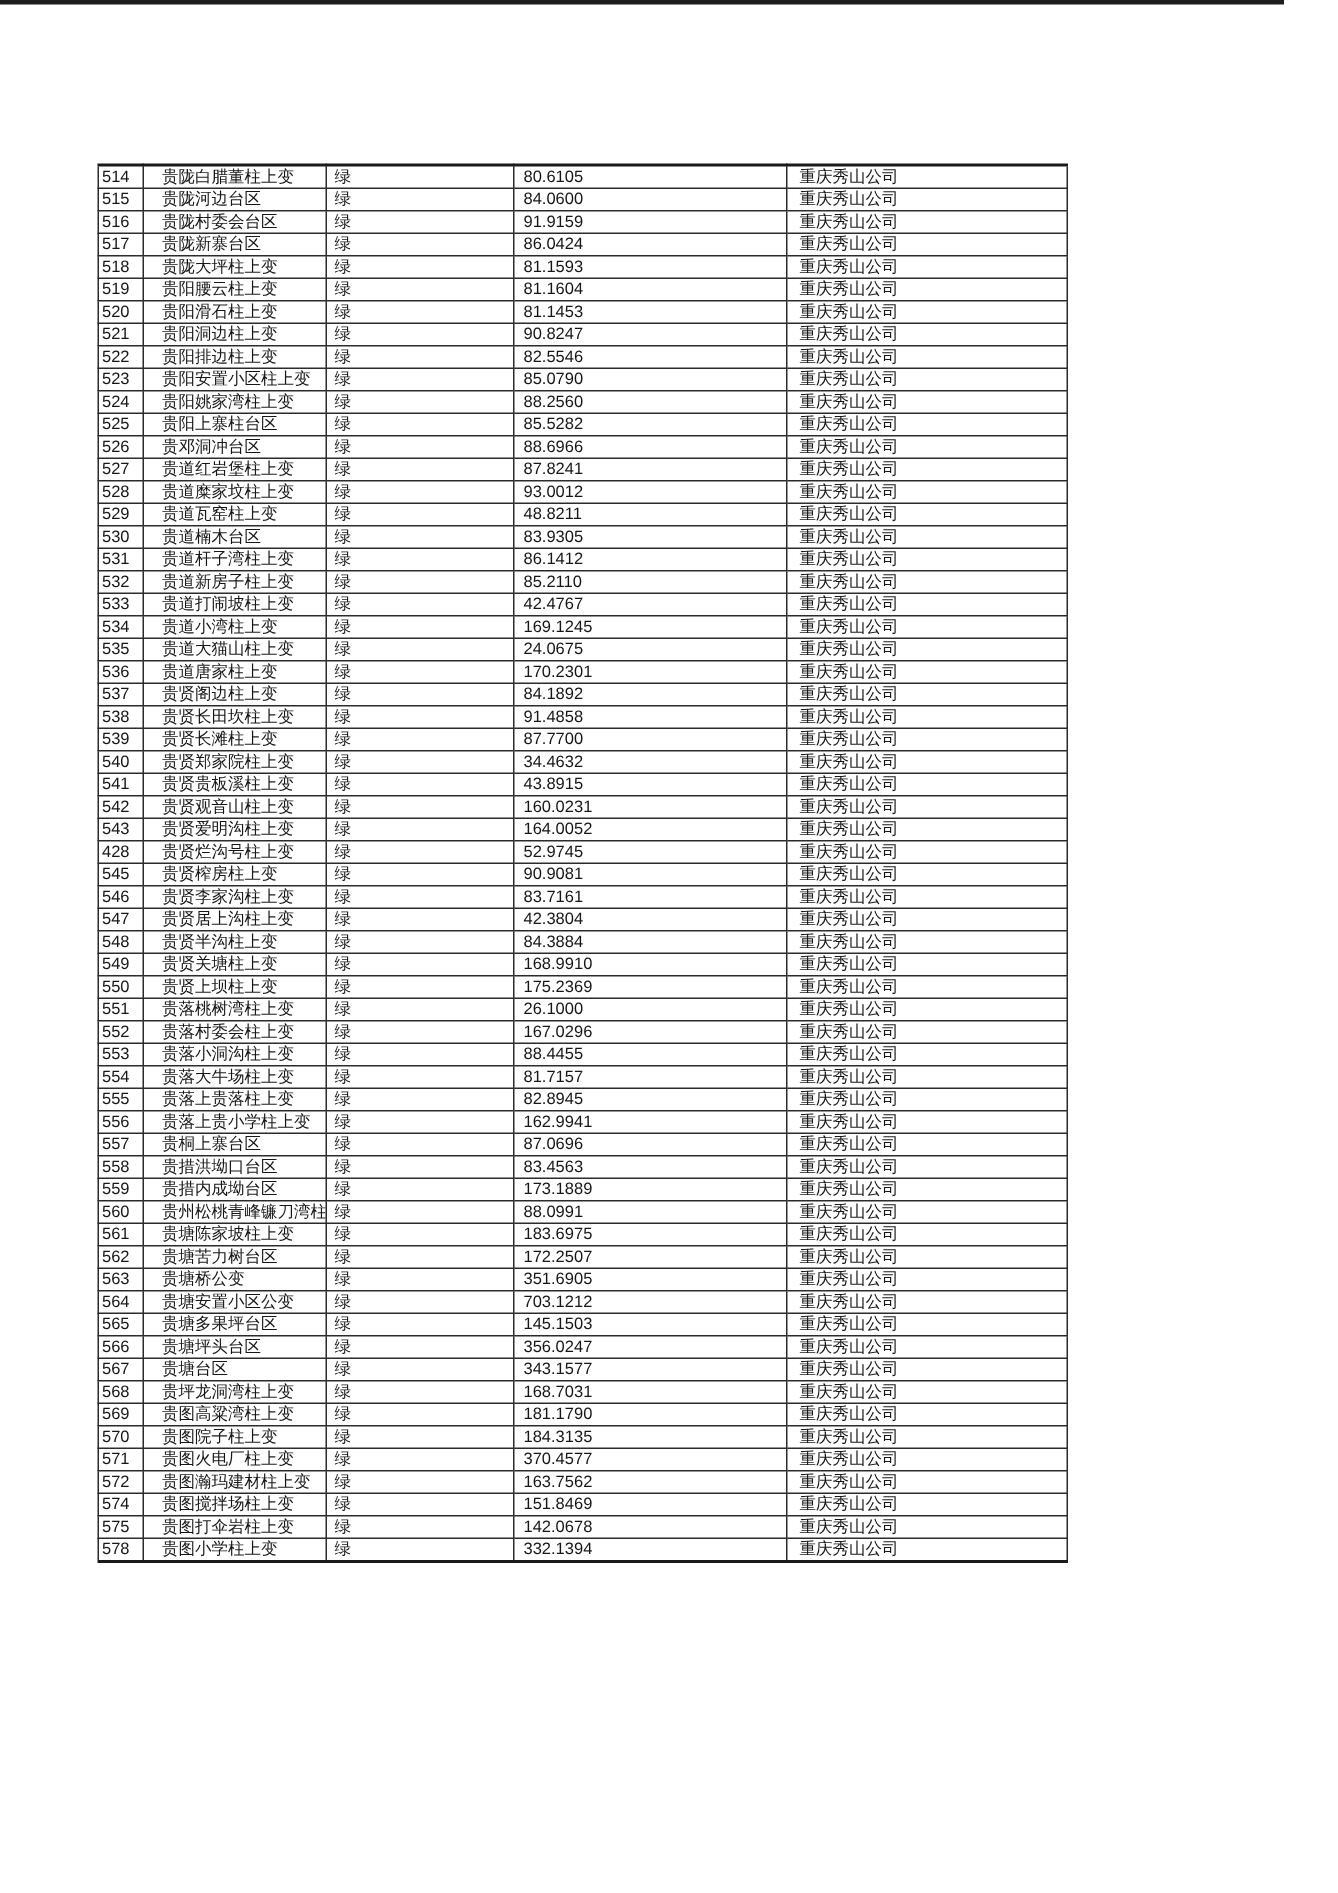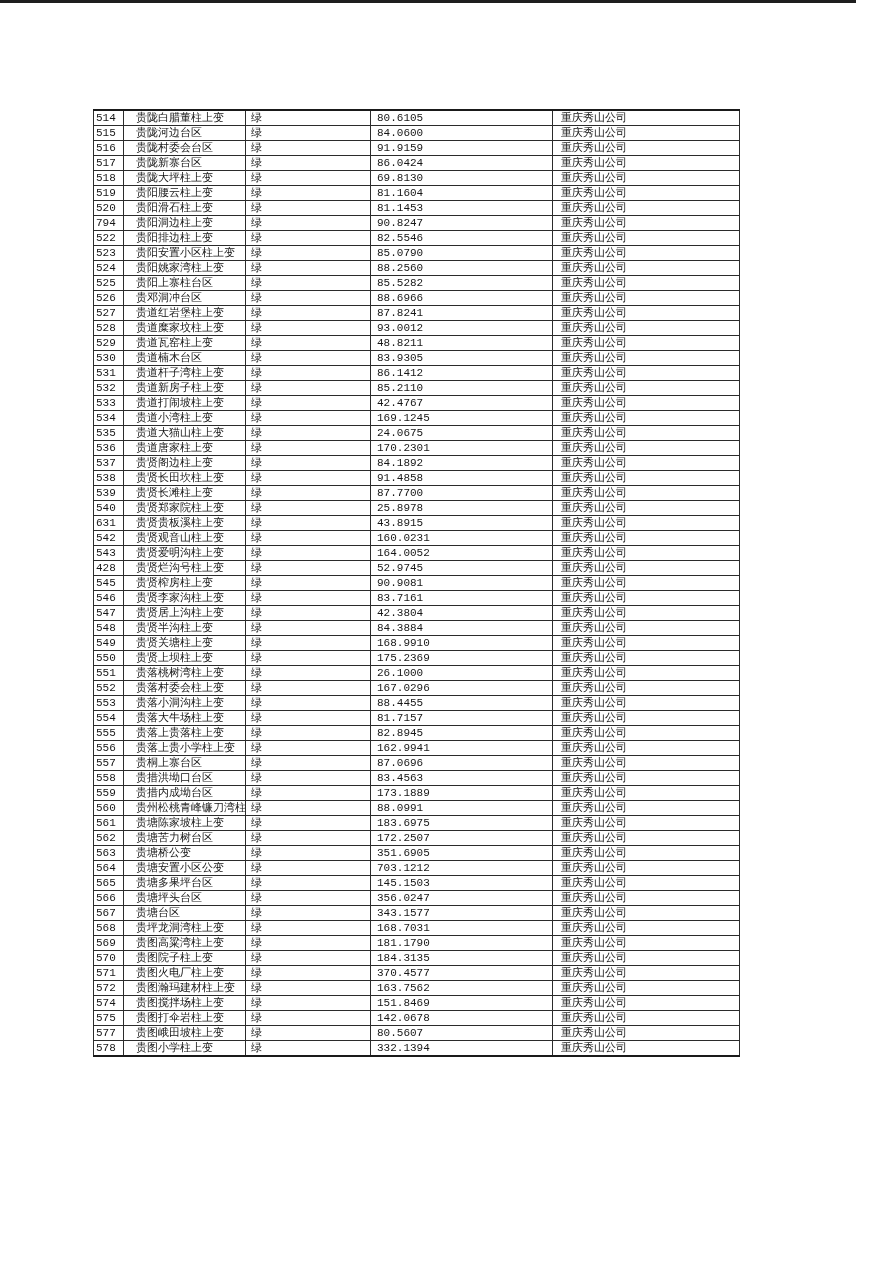--- a/index.html
+++ b/index.html
@@ -18,29 +18,28 @@
   .scan-top-edge {
     position: absolute;
     left: 0;
     top: 0;
     width: 856px;
     height: 3px;
     background: #1e1e1e;
   }
   table.data-table {
     position: absolute;
-    left: 93px;
+    left: 65px;
     top: 109px;
     width: 646px;
     border-collapse: collapse;
     table-layout: fixed;
     border: 1px solid #222222;
     border-top: 2px solid #1a1a1a;
     border-bottom: 2px solid #1a1a1a;
-    font-family: Liberation Mono, monospace;
   }
   table.data-table td {
     border: 1px solid #2b2b2b;
     height: 15px;
     font-size: 11px;
     line-height: 14px;
     color: #161616;
     white-space: nowrap;
     overflow: hidden;
     vertical-align: middle;
@@ -90,39 +89,39 @@
           <td class="c0">517</td>
           <td class="c1">贵陇新寨台区</td>
           <td class="c2">绿</td>
           <td class="c3">86.0424</td>
           <td class="c4">重庆秀山公司</td>
         </tr>
         <tr>
           <td class="c0">518</td>
           <td class="c1">贵陇大坪柱上变</td>
           <td class="c2">绿</td>
-          <td class="c3">69.8130</td>
+          <td class="c3">81.1593</td>
           <td class="c4">重庆秀山公司</td>
         </tr>
         <tr>
           <td class="c0">519</td>
           <td class="c1">贵阳腰云柱上变</td>
           <td class="c2">绿</td>
           <td class="c3">81.1604</td>
           <td class="c4">重庆秀山公司</td>
         </tr>
         <tr>
           <td class="c0">520</td>
           <td class="c1">贵阳滑石柱上变</td>
           <td class="c2">绿</td>
           <td class="c3">81.1453</td>
           <td class="c4">重庆秀山公司</td>
         </tr>
         <tr>
-          <td class="c0">794</td>
+          <td class="c0">521</td>
           <td class="c1">贵阳洞边柱上变</td>
           <td class="c2">绿</td>
           <td class="c3">90.8247</td>
           <td class="c4">重庆秀山公司</td>
         </tr>
         <tr>
           <td class="c0">522</td>
           <td class="c1">贵阳排边柱上变</td>
           <td class="c2">绿</td>
           <td class="c3">82.5546</td>
@@ -244,25 +243,25 @@
           <td class="c0">539</td>
           <td class="c1">贵贤长滩柱上变</td>
           <td class="c2">绿</td>
           <td class="c3">87.7700</td>
           <td class="c4">重庆秀山公司</td>
         </tr>
         <tr>
           <td class="c0">540</td>
           <td class="c1">贵贤郑家院柱上变</td>
           <td class="c2">绿</td>
-          <td class="c3">25.8978</td>
-          <td class="c4">重庆秀山公司</td>
-        </tr>
-        <tr>
-          <td class="c0">631</td>
+          <td class="c3">34.4632</td>
+          <td class="c4">重庆秀山公司</td>
+        </tr>
+        <tr>
+          <td class="c0">541</td>
           <td class="c1">贵贤贵板溪柱上变</td>
           <td class="c2">绿</td>
           <td class="c3">43.8915</td>
           <td class="c4">重庆秀山公司</td>
         </tr>
         <tr>
           <td class="c0">542</td>
           <td class="c1">贵贤观音山柱上变</td>
           <td class="c2">绿</td>
           <td class="c3">160.0231</td>
@@ -483,27 +482,20 @@
           <td class="c1">贵图搅拌场柱上变</td>
           <td class="c2">绿</td>
           <td class="c3">151.8469</td>
           <td class="c4">重庆秀山公司</td>
         </tr>
         <tr>
           <td class="c0">575</td>
           <td class="c1">贵图打伞岩柱上变</td>
           <td class="c2">绿</td>
           <td class="c3">142.0678</td>
-          <td class="c4">重庆秀山公司</td>
-        </tr>
-        <tr>
-          <td class="c0">577</td>
-          <td class="c1">贵图峨田坡柱上变</td>
-          <td class="c2">绿</td>
-          <td class="c3">80.5607</td>
           <td class="c4">重庆秀山公司</td>
         </tr>
         <tr>
           <td class="c0">578</td>
           <td class="c1">贵图小学柱上变</td>
           <td class="c2">绿</td>
           <td class="c3">332.1394</td>
           <td class="c4">重庆秀山公司</td>
         </tr>
       </tbody>

